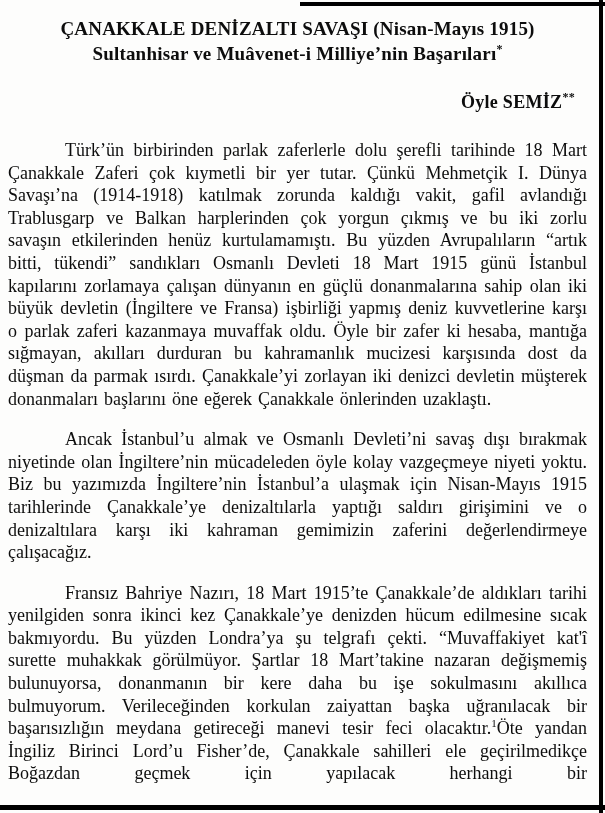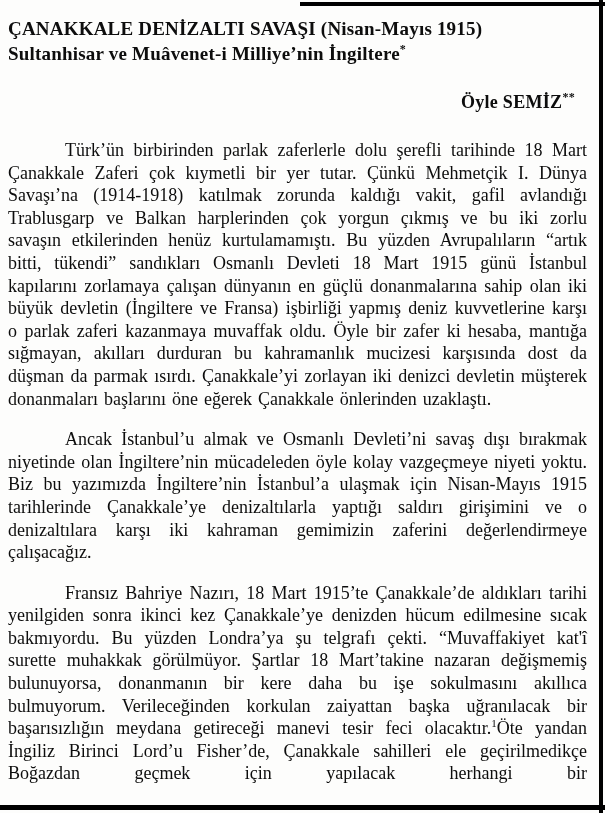--- a/index.html
+++ b/index.html
@@ -18,20 +18,21 @@
   .scan-top    { top: 2px; left: 300px; right: 0; height: 4px; }
   .scan-right  { top: 0; bottom: 0; right: 2px; width: 4px; }
   .scan-bottom { bottom: 3px; left: 0; right: 0; height: 5px; }
 
   .content {
     position: absolute;
     top: 0; left: 8px; right: 18px;
   }
   .title {
     margin-top: 16px;
+    text-align: center;
     font-weight: bold;
     font-size: 19px;
     line-height: 25px;
     letter-spacing: 0.2px;
   }
   .author {
     margin-top: 26px;
     padding-right: 12px;
     text-align: right;
     font-weight: bold;
@@ -64,21 +65,21 @@
 
 <div class="page">
   <div class="scan-line scan-top"></div>
   <div class="scan-line scan-right"></div>
   <div class="scan-line scan-bottom"></div>
 
   <div class="content">
 
     <div class="title">
       <div>ÇANAKKALE DENİZALTI SAVAŞI (Nisan-Mayıs 1915)</div>
-      <div><span>Sultanhisar ve Muâvenet-i Milliye’nin İngiltere</span><sup class="fn">*</sup></div>
+      <div><span>Sultanhisar ve Muâvenet-i Milliye’nin Başarıları</span><sup class="fn">*</sup></div>
     </div>
 
     <div class="author"><span>Öyle SEMİZ</span><sup class="fn">**</sup></div>
 
     <p class="para para-first">Türk’ün birbirinden parlak zaferlerle dolu şerefli tarihinde 18 Mart Çanakkale Zaferi çok kıymetli bir yer tutar. Çünkü Mehmetçik I. Dünya Savaşı’na (1914-1918) katılmak zorunda kaldığı vakit, gafil avlandığı Trablusgarp ve Balkan harplerinden çok yorgun çıkmış ve bu iki zorlu savaşın etkilerinden henüz kurtulamamıştı. Bu yüzden Avrupalıların “artık bitti, tükendi” sandıkları Osmanlı Devleti 18 Mart 1915 günü İstanbul kapılarını zorlamaya çalışan dünyanın en güçlü donanmalarına sahip olan iki büyük devletin (İngiltere ve Fransa) işbirliği yapmış deniz kuvvetlerine karşı o parlak zaferi kazanmaya muvaffak oldu. Öyle bir zafer ki hesaba, mantığa sığmayan, akılları durduran bu kahramanlık mucizesi karşısında dost da düşman da parmak ısırdı. Çanakkale’yi zorlayan iki denizci devletin müşterek donanmaları başlarını öne eğerek Çanakkale önlerinden uzaklaştı.</p>
 
     <p class="para">Ancak İstanbul’u almak ve Osmanlı Devleti’ni savaş dışı bırakmak niyetinde olan İngiltere’nin mücadeleden öyle kolay vazgeçmeye niyeti yoktu. Biz bu yazımızda İngiltere’nin İstanbul’a ulaşmak için Nisan-Mayıs 1915 tarihlerinde Çanakkale’ye denizaltılarla yaptığı saldırı girişimini ve o denizaltılara karşı iki kahraman gemimizin zaferini değerlendirmeye çalışacağız.</p>
 
     <p class="para para-last"><span>Fransız Bahriye Nazırı, 18 Mart 1915’te Çanakkale’de aldıkları tarihi yenilgiden sonra ikinci kez Çanakkale’ye denizden hücum edilmesine sıcak bakmıyordu. Bu yüzden Londra’ya şu telgrafı çekti. “Muvaffakiyet kat'î surette muhakkak görülmüyor. Şartlar 18 Mart’takine nazaran değişmemiş bulunuyorsa, donanmanın bir kere daha bu işe sokulmasını akıllıca bulmuyorum. Verileceğinden korkulan zaiyattan başka uğranılacak bir başarısızlığın meydana getireceği manevi tesir feci olacaktır.</span><sup class="fn-ref">1</sup><span>Öte yandan İngiliz Birinci Lord’u Fisher’de, Çanakkale sahilleri ele geçirilmedikçe Boğazdan geçmek için yapılacak herhangi bir</span></p>
 

